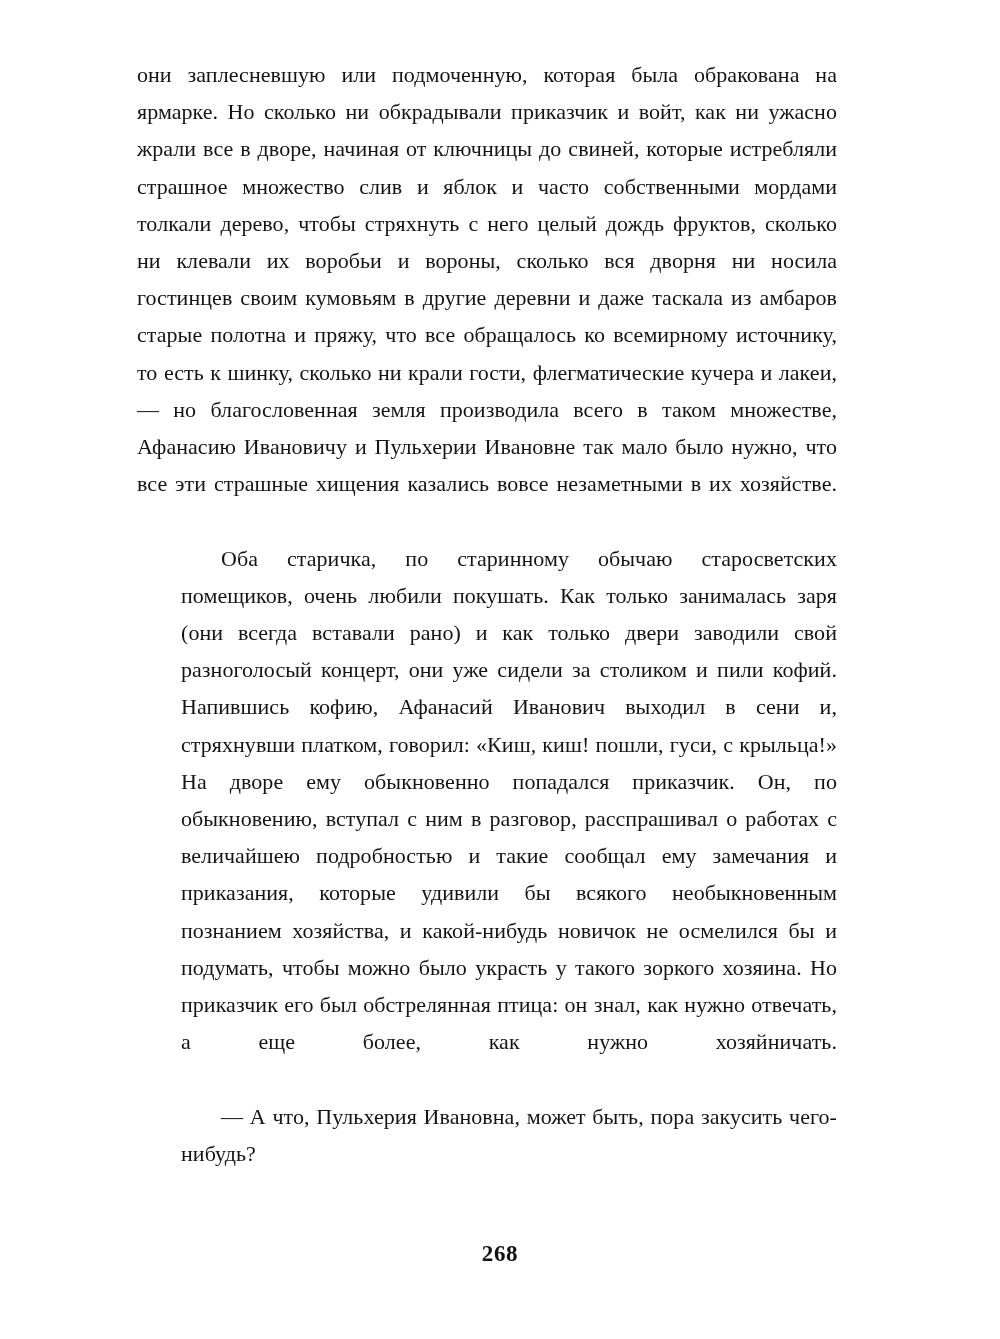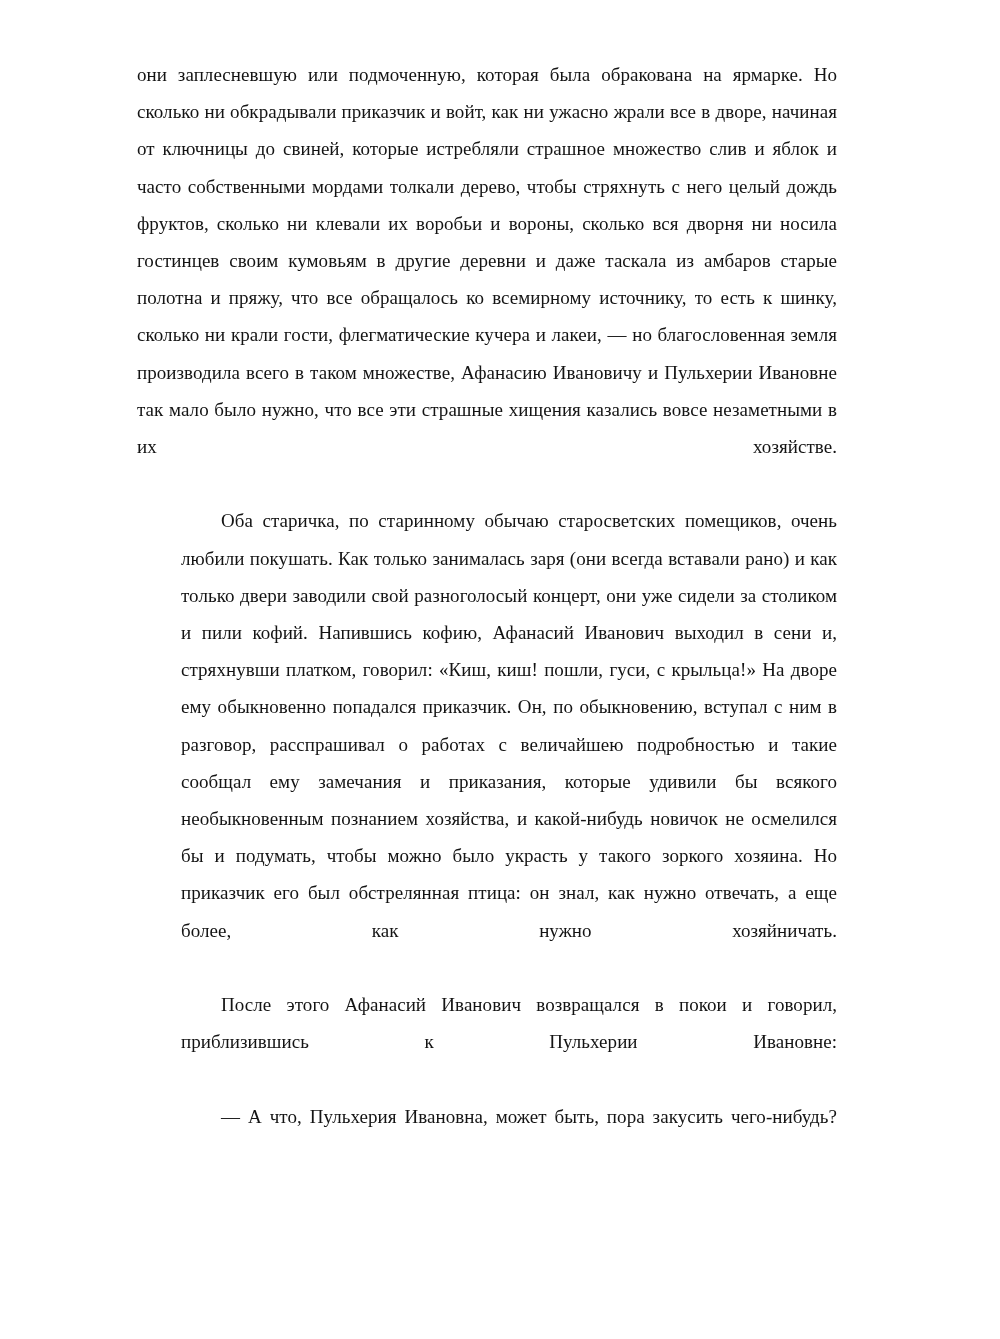--- a/index.html
+++ b/index.html
@@ -30,21 +30,21 @@
     position: absolute;
     left: 137px;
     top: 56px;
     width: 700px;
   }
 
   .para {
     margin: 0;
     text-align: justify;
     text-justify: inter-word;
-    font-size: 19px;
+    font-size: 22px;
     line-height: 37.2px;
     letter-spacing: 0.05px;
     word-spacing: 0.4px;
     color: #141414;
     hyphens: manual;
   }
 
   .para.indent {
     text-indent: 40px;
     margin-left: 44px;
@@ -79,20 +79,20 @@
 <body>
 
 <div class="page">
 
   <div class="text-block">
 
     <p class="para continuation">они заплесневшую или подмоченную, которая была обракована на ярмарке. Но сколько ни обкрадывали приказчик и войт, как ни ужасно жрали все в дворе, начиная от ключницы до свиней, которые истребляли страшное множество слив и яблок и часто собственными мордами толкали дерево, чтобы стряхнуть с него целый дождь фруктов, сколько ни клевали их воробьи и вороны, сколько вся дворня ни носила гостинцев своим кумовьям в другие деревни и даже таскала из амбаров старые полотна и пряжу, что все обращалось ко всемирному источнику, то есть к шинку, сколько ни крали гости, флегматические кучера и лакеи, — но благословенная земля производила всего в таком множестве, Афанасию Ивановичу и Пульхерии Ивановне так мало было нужно, что все эти страшные хищения казались вовсе незаметными в их хозяйстве.</p>
 
     <p class="para indent">Оба старичка, по старинному обычаю старосветских помещиков, очень любили покушать. Как только занималась заря (они всегда вставали рано) и как только двери заводили свой разноголосый концерт, они уже сидели за столиком и пили кофий. Напившись кофию, Афанасий Иванович выходил в сени и, стряхнувши платком, говорил: «Киш, киш! пошли, гуси, с крыльца!» На дворе ему обыкновенно попадался приказчик. Он, по обыкновению, вступал с ним в разговор, расспрашивал о работах с величайшею подробностью и такие сообщал ему замечания и приказания, которые удивили бы всякого необыкновенным познанием хозяйства, и какой-нибудь новичок не осмелился бы и подумать, чтобы можно было украсть у такого зоркого хозяина. Но приказчик его был обстрелянная птица: он знал, как нужно отвечать, а еще более, как нужно хозяйничать.</p>
 
-    <p class="para indent">После этого Афанасий Иванович возвращался в покои и говорил, приблизившись к Пульхерии Ивановне:</p>
 
     <p class="para indent">— А что, Пульхерия Ивановна, может быть, пора закусить чего-нибудь?</p>
 
   </div>
 
+  <div class="folio">268</div>
 
 </div>
 
 </body></html>

